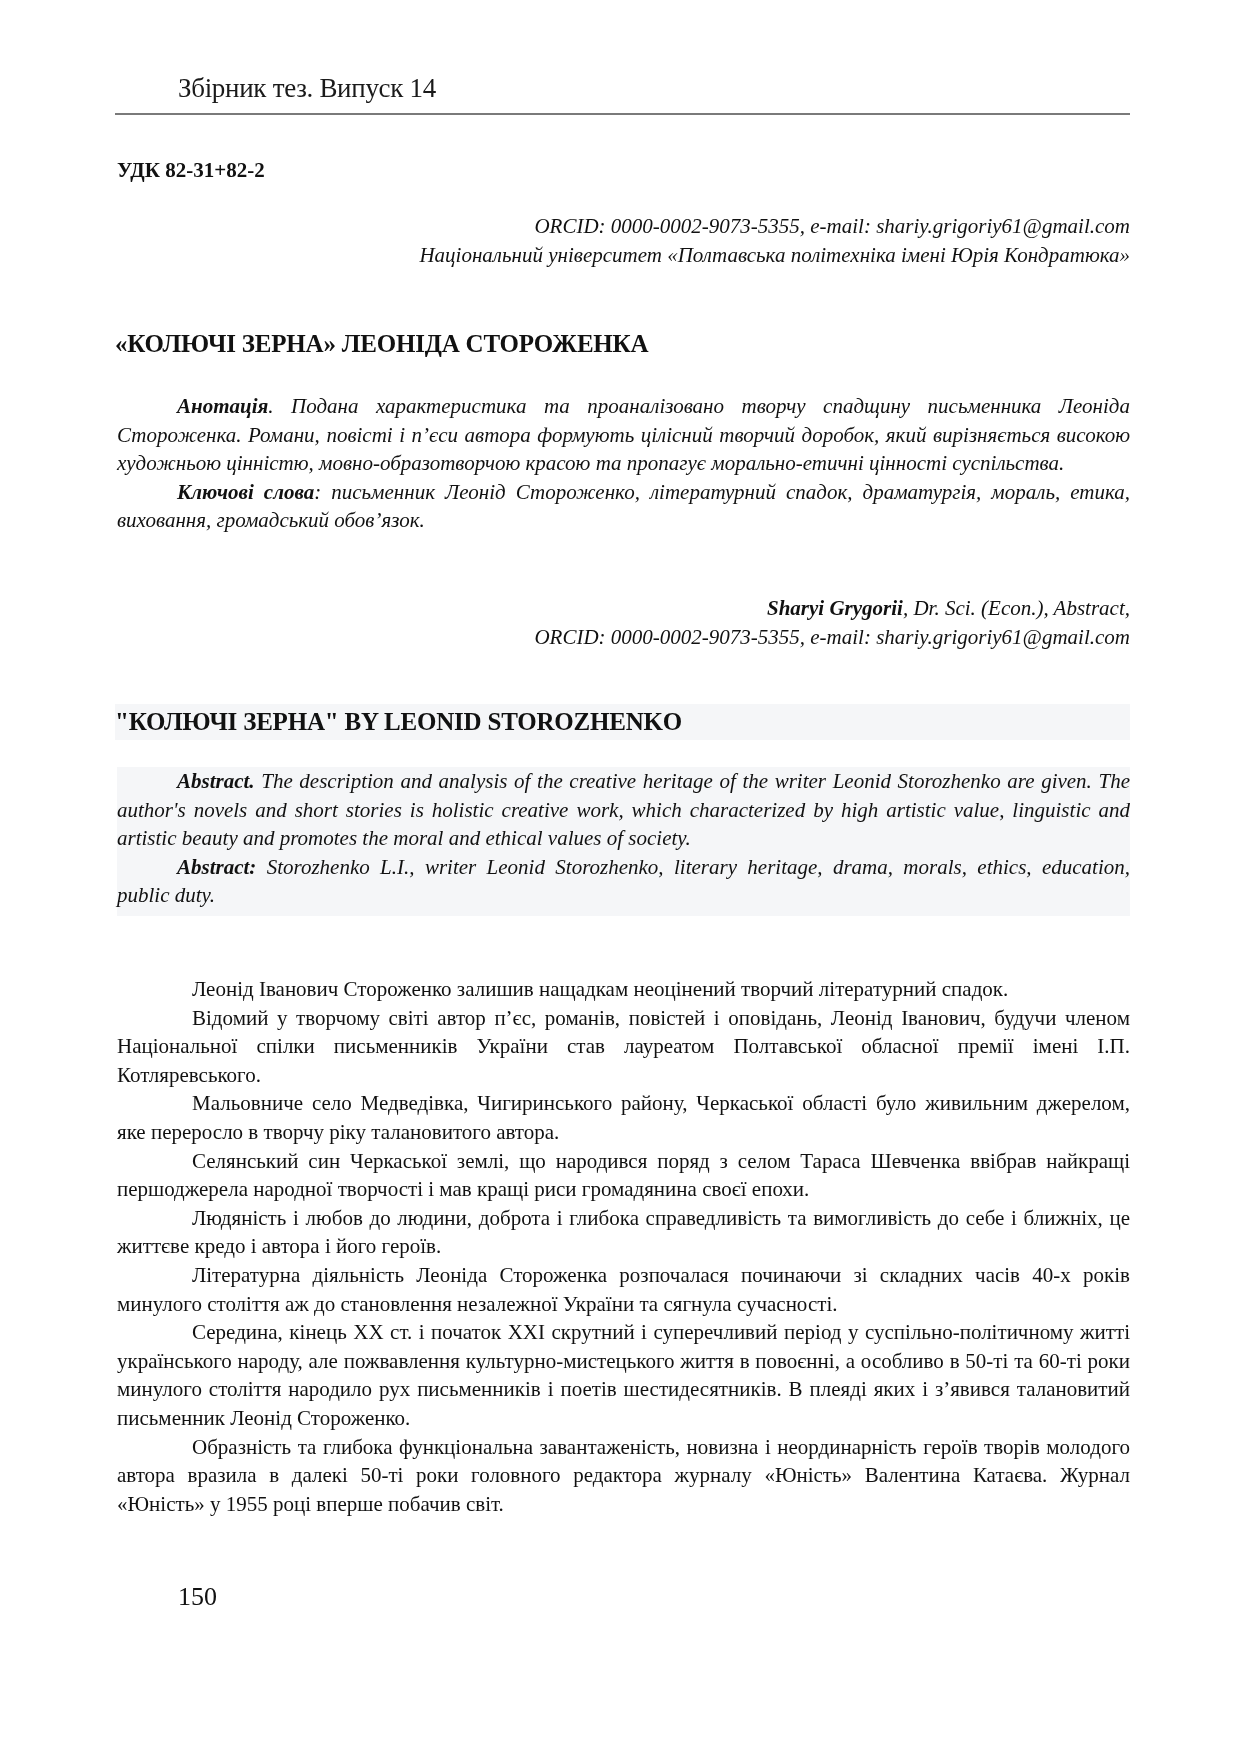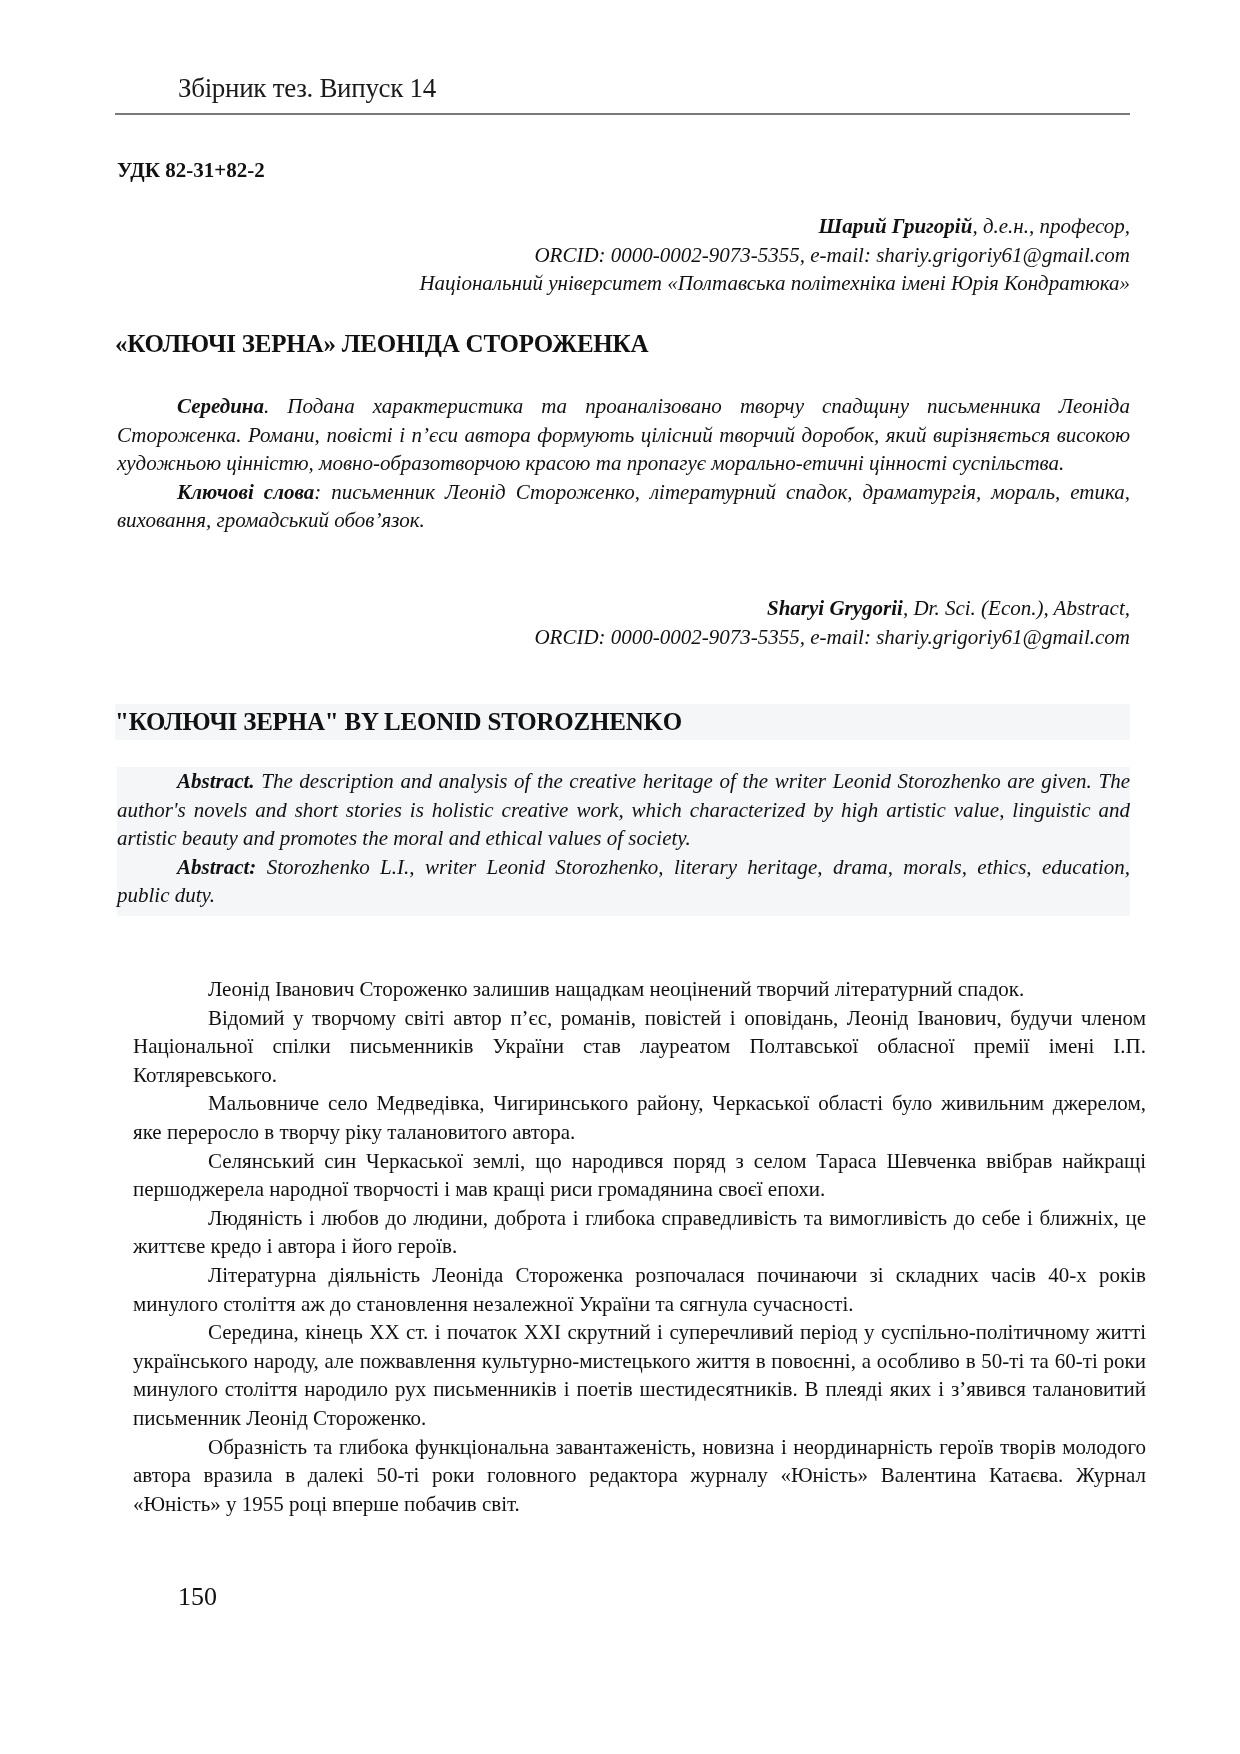--- a/index.html
+++ b/index.html
@@ -43,48 +43,47 @@
     font-size: 21px; font-style: italic; line-height: 28.6px;
     text-align: justify;
   }
   .abstract p { margin: 0; text-indent: 60px; }
   .abstract .label { font-weight: bold; }
   .abstract-ua { top: 392px; }
   .abstract-en { top: 767px; background: #f5f6f8; padding-bottom: 6px; }
 
   .body-text {
     position: absolute; left: 117px; top: 975px; width: 1013px;
-    font-size: 21px; line-height: 28.6px; text-align: justify; margin-left: 16px;
+    font-size: 21px; line-height: 28.6px; text-align: justify;
   }
   .body-text p { margin: 0; text-indent: 75px; }
 
   .page-number {
     position: absolute; left: 178px; top: 1582px; font-size: 26px;
   }
 </style>
 </head>
 <body>
 
 <div class="page">
 
   <div class="running-head">Збірник тез. Випуск 14</div>
   <div class="head-rule"></div>
 
   <div class="udk">УДК 82-31+82-2</div>
 
   <div class="author-block author-ua">
-    <div><span class="name">Шарий Григорій</span><span>, д.е.н., професор,</span></div>
     <div>ORCID: 0000-0002-9073-5355, e-mail: shariy.grigoriy61@gmail.com</div>
     <div>Національний університет «Полтавська політехніка імені Юрія Кондратюка»</div>
   </div>
 
   <div class="title title-ua">«КОЛЮЧІ ЗЕРНА» ЛЕОНІДА СТОРОЖЕНКА</div>
 
   <div class="abstract abstract-ua">
-    <p><span class="label">Середина</span><span>. Подана характеристика та проаналізовано творчу спадщину письменника Леоніда Стороженка. Романи, повісті і п’єси автора формують цілісний творчий доробок, який вирізняється високою художньою цінністю, мовно-образотворчою красою та пропагує морально-етичні цінності суспільства.</span></p>
+    <p><span class="label">Анотація</span><span>. Подана характеристика та проаналізовано творчу спадщину письменника Леоніда Стороженка. Романи, повісті і п’єси автора формують цілісний творчий доробок, який вирізняється високою художньою цінністю, мовно-образотворчою красою та пропагує морально-етичні цінності суспільства.</span></p>
     <p><span class="label">Ключові слова</span><span>: письменник Леонід Стороженко, літературний спадок, драматургія, мораль, етика, виховання, громадський обов’язок.</span></p>
   </div>
 
   <div class="author-block author-en">
     <div><span class="name">Sharyi Grygorii</span><span>, Dr. Sci. (Econ.), Abstract,</span></div>
     <div>ORCID: 0000-0002-9073-5355,  e-mail: shariy.grigoriy61@gmail.com</div>
   </div>
 
   <div class="title title-en">"КОЛЮЧІ ЗЕРНА" BY LEONID STOROZHENKO</div>
 

